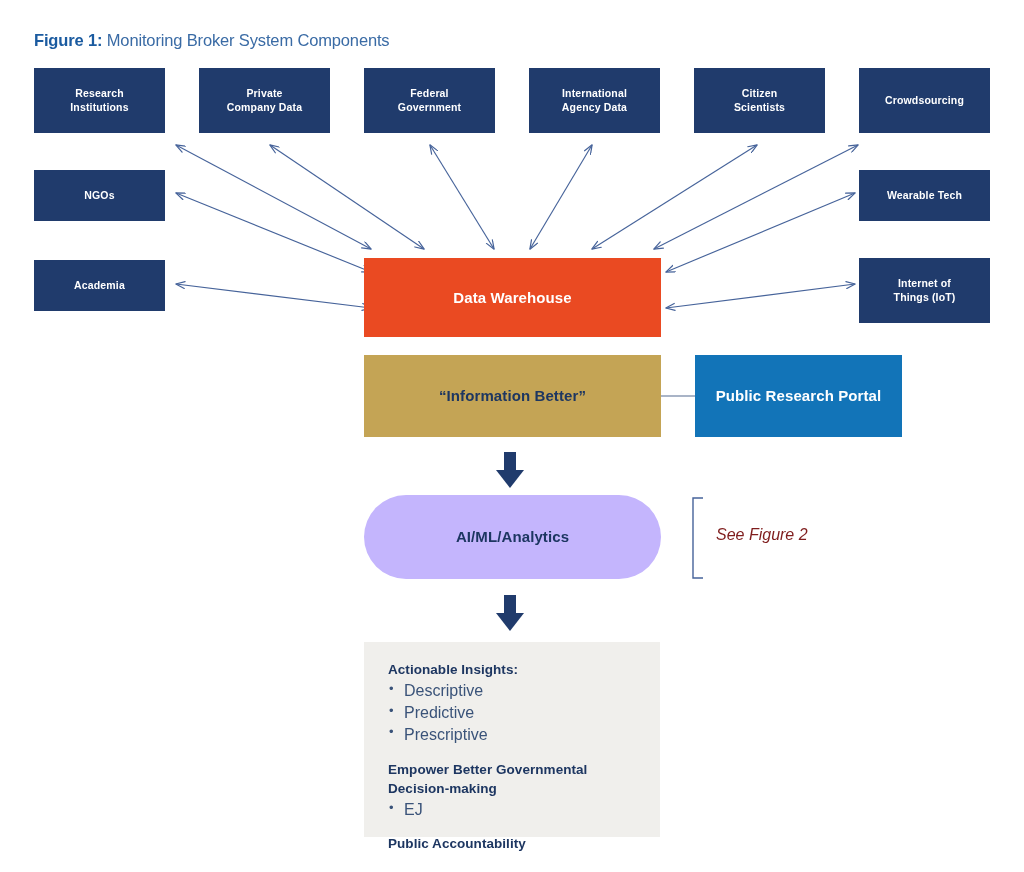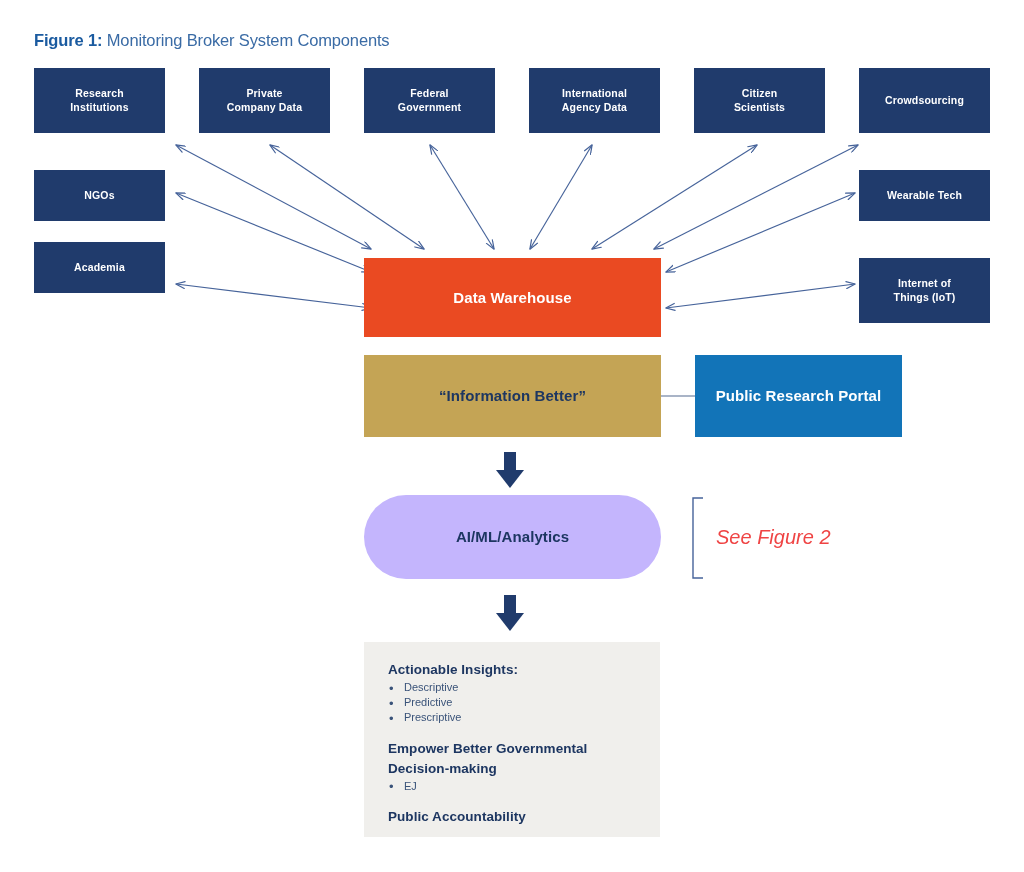--- a/index.html
+++ b/index.html
@@ -111,21 +111,21 @@
     color: #1d3661;
     line-height: 1.42;
     letter-spacing: 0.05px;
   }
   .ins-list {
     margin: 1px 0 0 0;
     padding: 0;
     list-style: none;
   }
   .ins-list li {
-    font-size: 11px;
+    font-size: 16px;
     color: #3a5379;
     line-height: 1.37;
     padding-left: 16px;
     position: relative;
   }
   .ins-list li::before {
     content: "\2022";
     position: absolute;
     left: 1px;
     top: -0.5px;
@@ -133,23 +133,23 @@
     font-size: 13px;
   }
   .ins-gap { height: 14px; }
   .ins-gap-sm { height: 13px; }
 
   
   .see-fig {
     position: absolute;
     left: 716px;
     top: 526px;
-    font-size: 20px;
+    font-size: 16px;
     font-style: italic;
-    color: #ef4444;
+    color: #7f1d1d;
     white-space: nowrap;
   }
 
   
   #arrow-layer {
     position: absolute;
     left: 0; top: 0;
     width: 1024px;
     height: 872px;
     pointer-events: none;
@@ -221,21 +221,21 @@
   <div class="node src" style="left:694px; top:68px; width:131px; height:65px;">
     <span>Citizen<br>Scientists</span>
   </div>
   <div class="node src" style="left:859px; top:68px; width:131px; height:65px;">
     <span>Crowdsourcing</span>
   </div>
 
   <div class="node src" style="left:34px; top:170px; width:131px; height:51px;">
     <span>NGOs</span>
   </div>
-  <div class="node src" style="left:34px; top:242px; width:131px; height:51px;">
+  <div class="node src" style="left:34px; top:260px; width:131px; height:51px;">
     <span>Academia</span>
   </div>
 
   <div class="node src" style="left:859px; top:170px; width:131px; height:51px;">
     <span>Wearable Tech</span>
   </div>
   <div class="node src" style="left:859px; top:258px; width:131px; height:65px;">
     <span>Internet of<br>Things (IoT)</span>
   </div>
 

